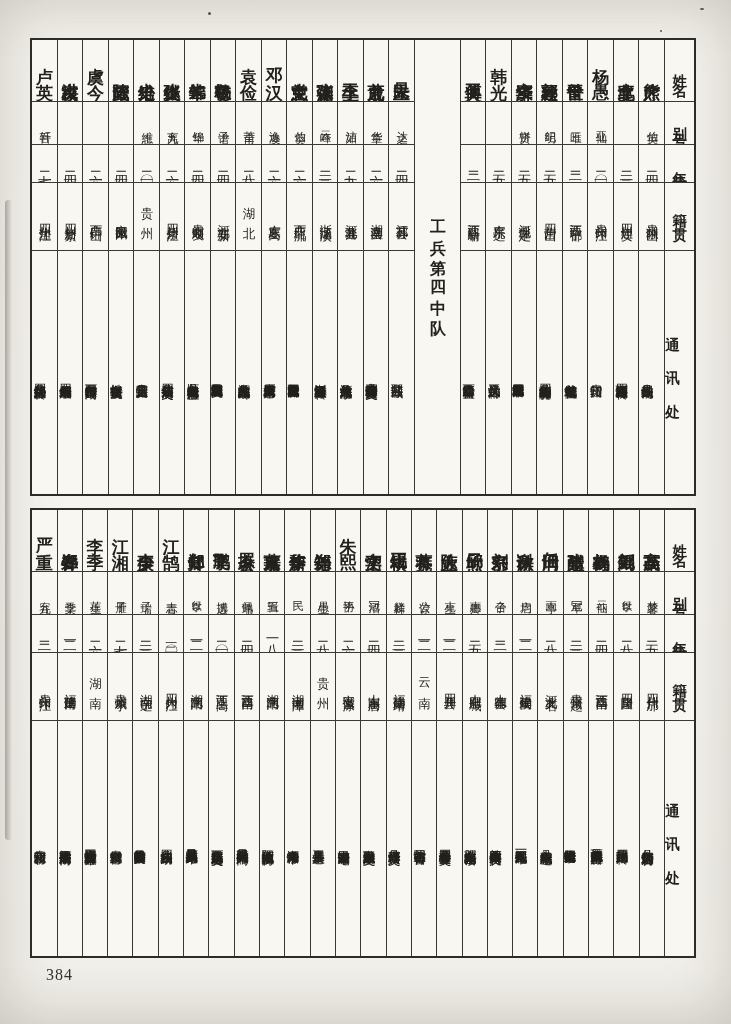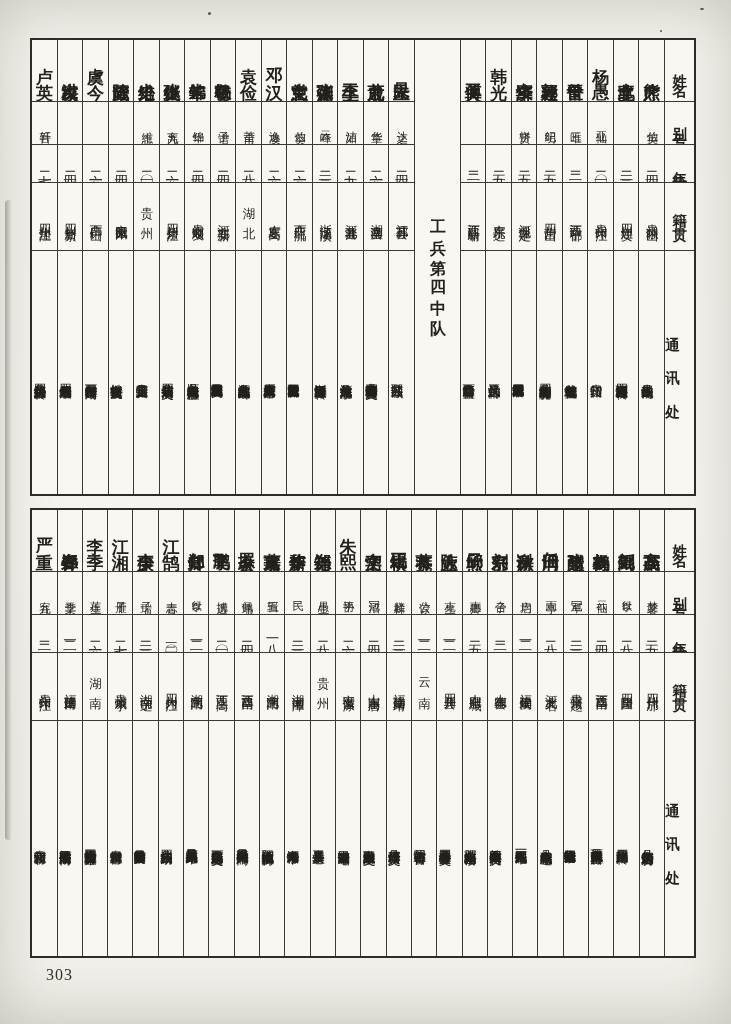--- a/index.html
+++ b/index.html
@@ -925,14 +925,14 @@
         </div>
         <div class="cell c-origin">
           <span class="vtext t-origin">贵州印江</span>
         </div>
         <div class="cell c-addr">
           <span class="vtext t-addr">贵州印江莪村寨</span>
         </div>
       </div>
     </div>
 
-  <div class="page-number">303</div>
+  <div class="page-number">384</div>
 </div>
 
 </body></html>

